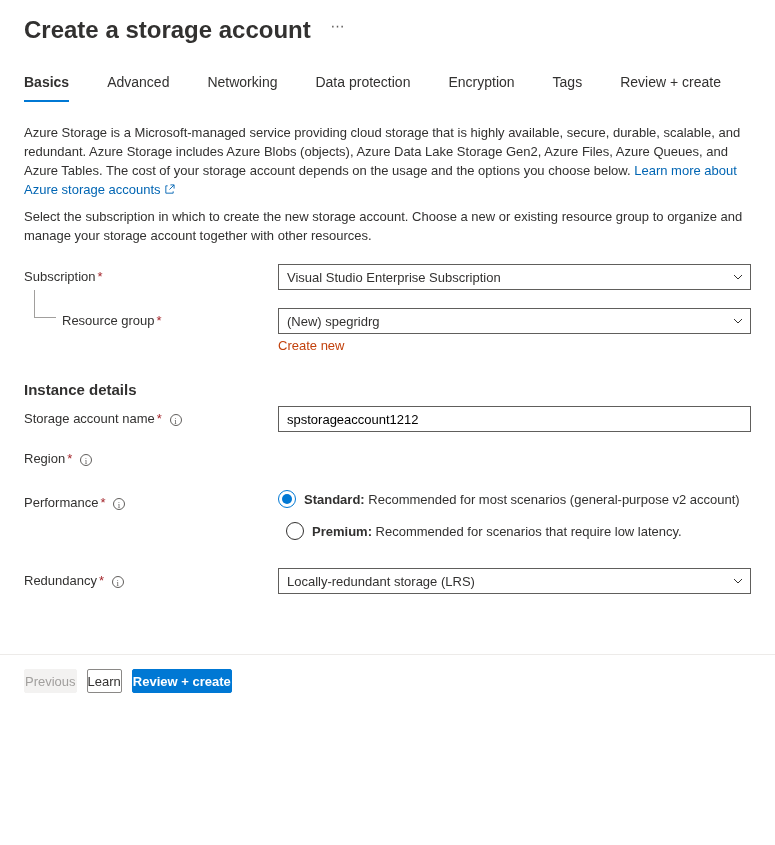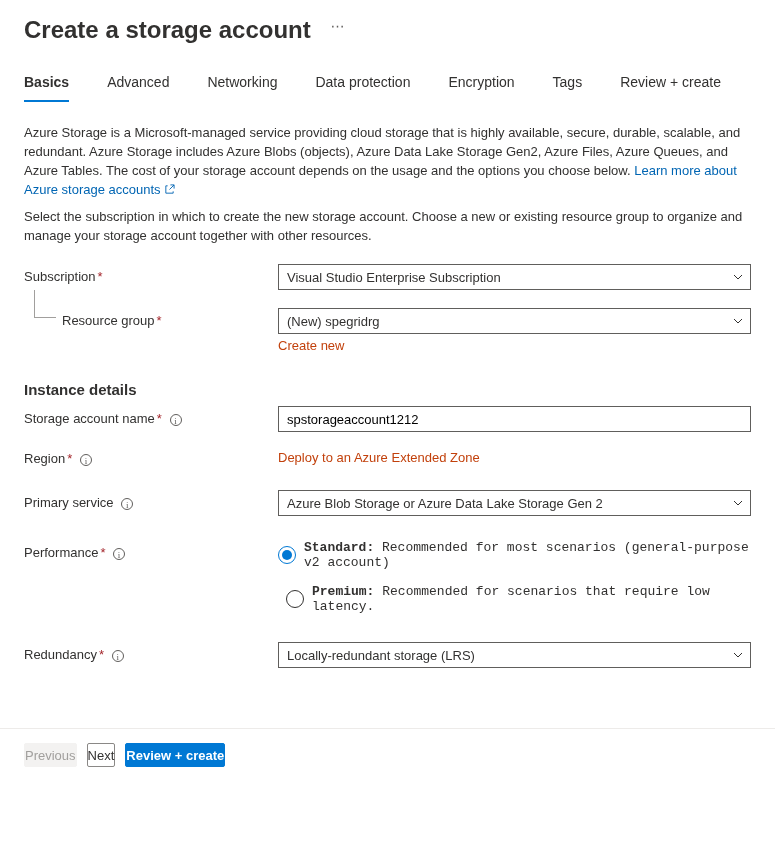--- a/index.html
+++ b/index.html
@@ -44,21 +44,21 @@
   }
   .select-wrapper { position: relative; width: 100%; }
   .select-caret { position: absolute; right: 8px; top: 50%; transform: translateY(-50%); pointer-events: none; }
   .select-caret svg { width: 10px; height: 6px; display: block; }
   .sub-link { color: #c2410c; font-size: 13px; margin-top: 4px; display: inline-block; cursor: pointer; }
   
   .radio-row { display: flex; align-items: center; margin-bottom: 14px; }
   .radio { width: 18px; height: 18px; border: 1px solid #323130; border-radius: 50%; margin-right: 8px; flex: 0 0 18px; display: flex; align-items: center; justify-content: center; cursor: pointer; }
   .radio.selected { border-color: #0078d4; }
   .radio.selected .dot { width: 10px; height: 10px; border-radius: 50%; background: #0078d4; }
-  .radio-label { font-size: 13px; font-family: Liberation Mono, monospace; }
+  .radio-label { font-size: 13px; }
   .radio-label b { font-weight: 600; }
   
   .footer {
     border-top: 1px solid #edebe9;
     margin-top: 60px;
     padding: 14px 24px;
     display: flex; gap: 10px;
   }
   .btn { height: 24px; padding: 0 0; font-size: 13px; border-radius: 2px; cursor: pointer; font-family: inherit; display: inline-flex; align-items: center; justify-content: center; }
   .btn-disabled { background: #f3f2f1; color: #a19f9d; border: 1px solid #f3f2f1; cursor: default; }
@@ -142,42 +142,23 @@
       <input type="text" class="text-input" value="spstorageaccount1212" style="">
     </div>
   </div>
 
   <div class="form-row" style="margin-top:14px;">
     <div class="label-col">
       <span>Region</span><span class="req">*</span>
       <span class="info-icon">i</span>
     </div>
     <div class="field-col">
-      <a class="sub-link">Deploy to an Azure Extended Zone</a>
-    </div>
-  </div>
-
-  <div class="form-row" style="margin-top:24px;">
-    <div class="label-col">
-      <span>Primary service</span>
-      <span class="info-icon">i</span>
-    </div>
-    <div class="field-col">
-      <div class="select-wrapper">
-        <div class="select-box">
-          <span>Azure Blob Storage or Azure Data Lake Storage Gen 2</span>
-        </div>
-        <span class="select-caret">
-            <svg viewBox="0 0 10 6">
-              <path fill="none" stroke="#323130" stroke-width="1" d="M1 1l4 4 4-4"></path>
-            </svg>
-          </span>
-      </div>
-    </div>
-  </div>
+    </div>
+  </div>
+
 
   <div class="form-row" style="margin-top:24px;justify-content:space-between;">
     <div class="label-col">
       <span>Performance</span><span class="req">*</span>
       <span class="info-icon">i</span>
     </div>
     <div class="field-col">
       <div class="radio-row">
         <span class="radio selected">
             <span class="dot"></span>
@@ -207,15 +188,15 @@
             </svg>
           </span>
       </div>
     </div>
   </div>
 
 </div>
 
 <div class="footer">
   <button class="btn btn-disabled">Previous</button>
-  <button class="btn btn-default">Next</button>
+  <button class="btn btn-default">Learn</button>
   <button class="btn btn-primary">Review + create</button>
 </div>
 
 </body></html>

